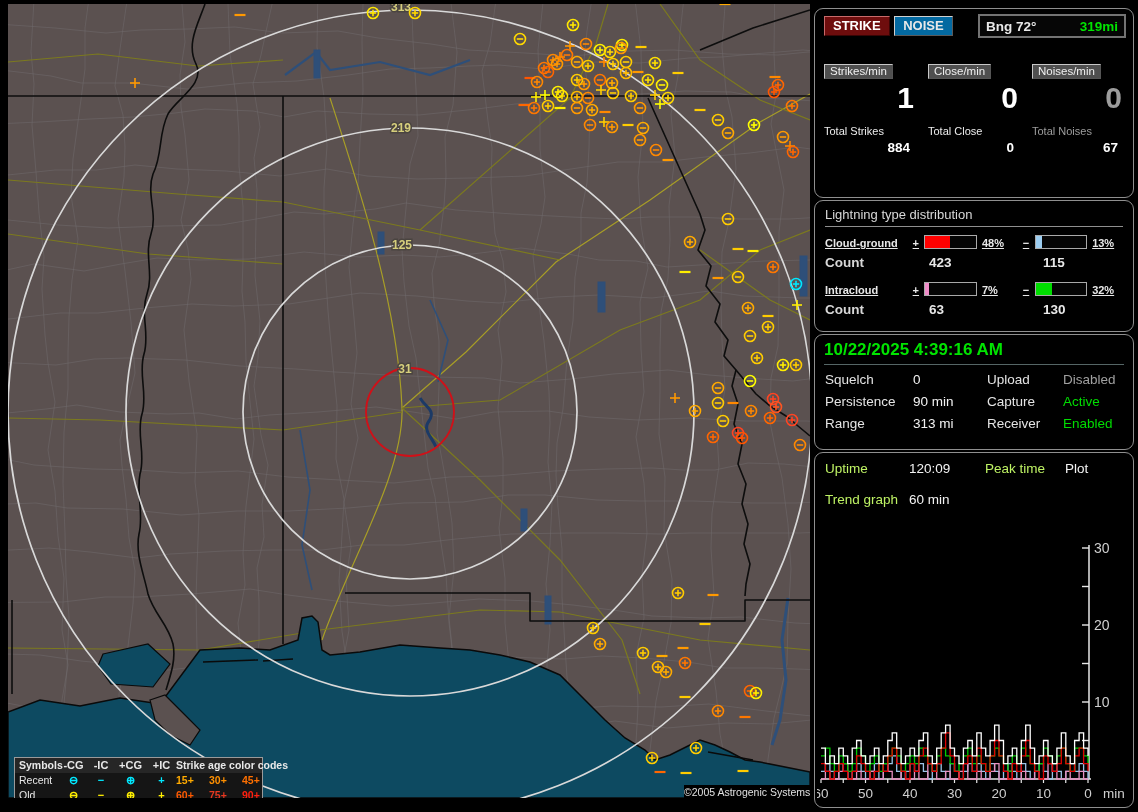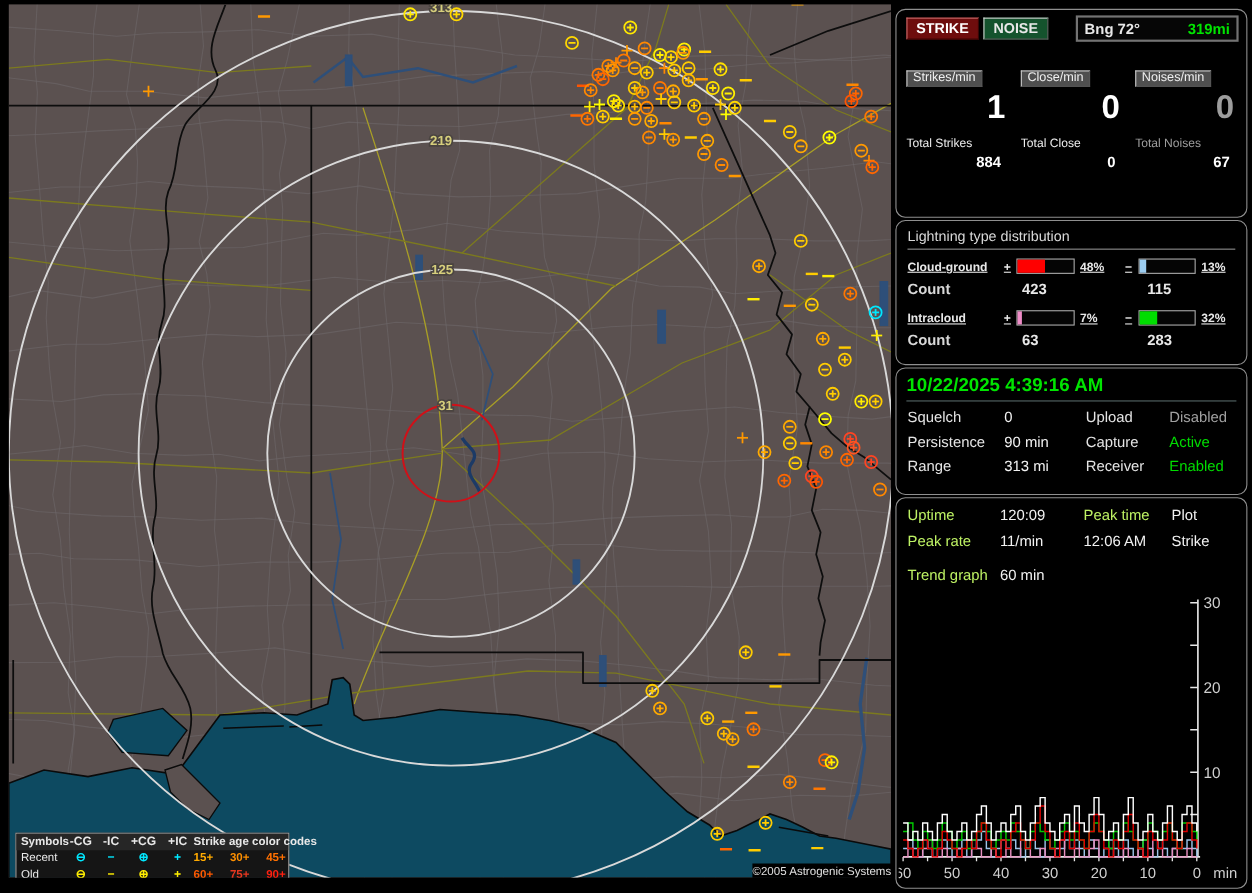--- a/index.html
+++ b/index.html
@@ -28,21 +28,21 @@
   #panel{position:absolute;left:812px;top:0;width:326px;height:812px;color:#e8e8e8;}
   .box{position:absolute;background:#000;border:1px solid #8f8f8f;border-radius:9px;}
   #box1{left:2px;top:8px;width:318px;height:188px;}
   #box2{left:2px;top:200px;width:318px;height:130px;}
   #box3{left:2px;top:334px;width:318px;height:114px;}
   #box4{left:2px;top:452px;width:318px;height:354px;}
 
   .btn{display:inline-block;font-weight:bold;font-size:13px;padding:1px 8px 2px 8px;
     border:1px solid;border-color:#d0d0d0 #5a5a5a #5a5a5a #d0d0d0;color:#fff;cursor:default;}
   .btn-strike{background:#6e0d0d;border-color:#c86a6a #3a0505 #3a0505 #c86a6a;}
-  .btn-noise{background:#14532d;color:#e8e8e8;}
+  .btn-noise{background:#0369a1;color:#e8e8e8;}
   #btnrow{position:absolute;left:9px;top:7px;}
   #bng{position:absolute;right:7px;top:5px;width:132px;height:20px;background:#060606;border:2px solid #737373;
     display:flex;justify-content:space-between;align-items:center;padding:0 6px;font-size:13.5px;font-weight:bold;}
   #bng .rng{color:#00e400;}
 
   #counters{position:absolute;left:9px;top:52px;width:302px;display:grid;grid-template-columns:94px 94px 94px;column-gap:10px;}
   .chip{display:inline-block;background:#4f4f4f;border:1px solid;border-color:#c8c8c8 #555 #555 #c8c8c8;
     font-size:11.5px;padding:0 5px 1px 5px;color:#f0f0f0;white-space:nowrap;}
   .rate{font-size:30px;font-weight:bold;text-align:right;padding-right:4px;line-height:34px;margin-top:2px;color:#fff;}
   .tlabel{font-size:11px;margin-top:10px;white-space:nowrap;color:#ececec;}
@@ -576,21 +576,21 @@
         <span class="dpct">7%</span>
         <span class="dsign">−</span>
         <span class="dbar">
             <i style="width: 32%; background: rgb(0, 221, 0);"></i>
           </span>
         <span class="dpct">32%</span>
       </div>
       <div class="crow">
         <span class="cl">Count</span>
         <span class="cv1">63</span>
-        <span>283</span>
+        <span>130</span>
       </div>
     </div>
 
     <div class="box" id="box3">
       <div id="datetime">10/22/2025 4:39:16 AM</div>
       <div class="srow">
         <span class="k">Squelch</span>
         <span class="v">0</span>
         <span class="k">Upload</span>
         <span class="v" style="color: rgb(160, 160, 160);">Disabled</span>
@@ -608,26 +608,20 @@
         <span class="v" style="color: rgb(0, 221, 0);">Enabled</span>
       </div>
     </div>
 
     <div class="box" id="box4">
       <div class="urow">
         <span class="k">Uptime</span>
         <span class="v">120:09</span>
         <span class="k">Peak time</span>
         <span class="v">Plot</span>
-      </div>
-      <div class="urow">
-        <span class="k">Peak rate</span>
-        <span class="v">11/min</span>
-        <span class="v">12:06 AM</span>
-        <span class="v">Strike</span>
       </div>
       <div class="urow" id="trendrow">
         <span class="k">Trend graph</span>
         <span class="v">60 min</span>
       </div>
       <svg id="trend-svg" width="312" height="266">
           <line x1="272" y1="8" x2="272" y2="242" stroke="#e8e8e8" stroke-width="1.5"></line>
           <line x1="4" y1="242" x2="274" y2="242" stroke="#e8e8e8" stroke-width="1.5"></line>
           <line x1="265" y1="203.5" x2="272" y2="203.5" stroke="#e8e8e8" stroke-width="1.4"></line>
           <line x1="265" y1="165" x2="272" y2="165" stroke="#e8e8e8" stroke-width="1.4"></line>

